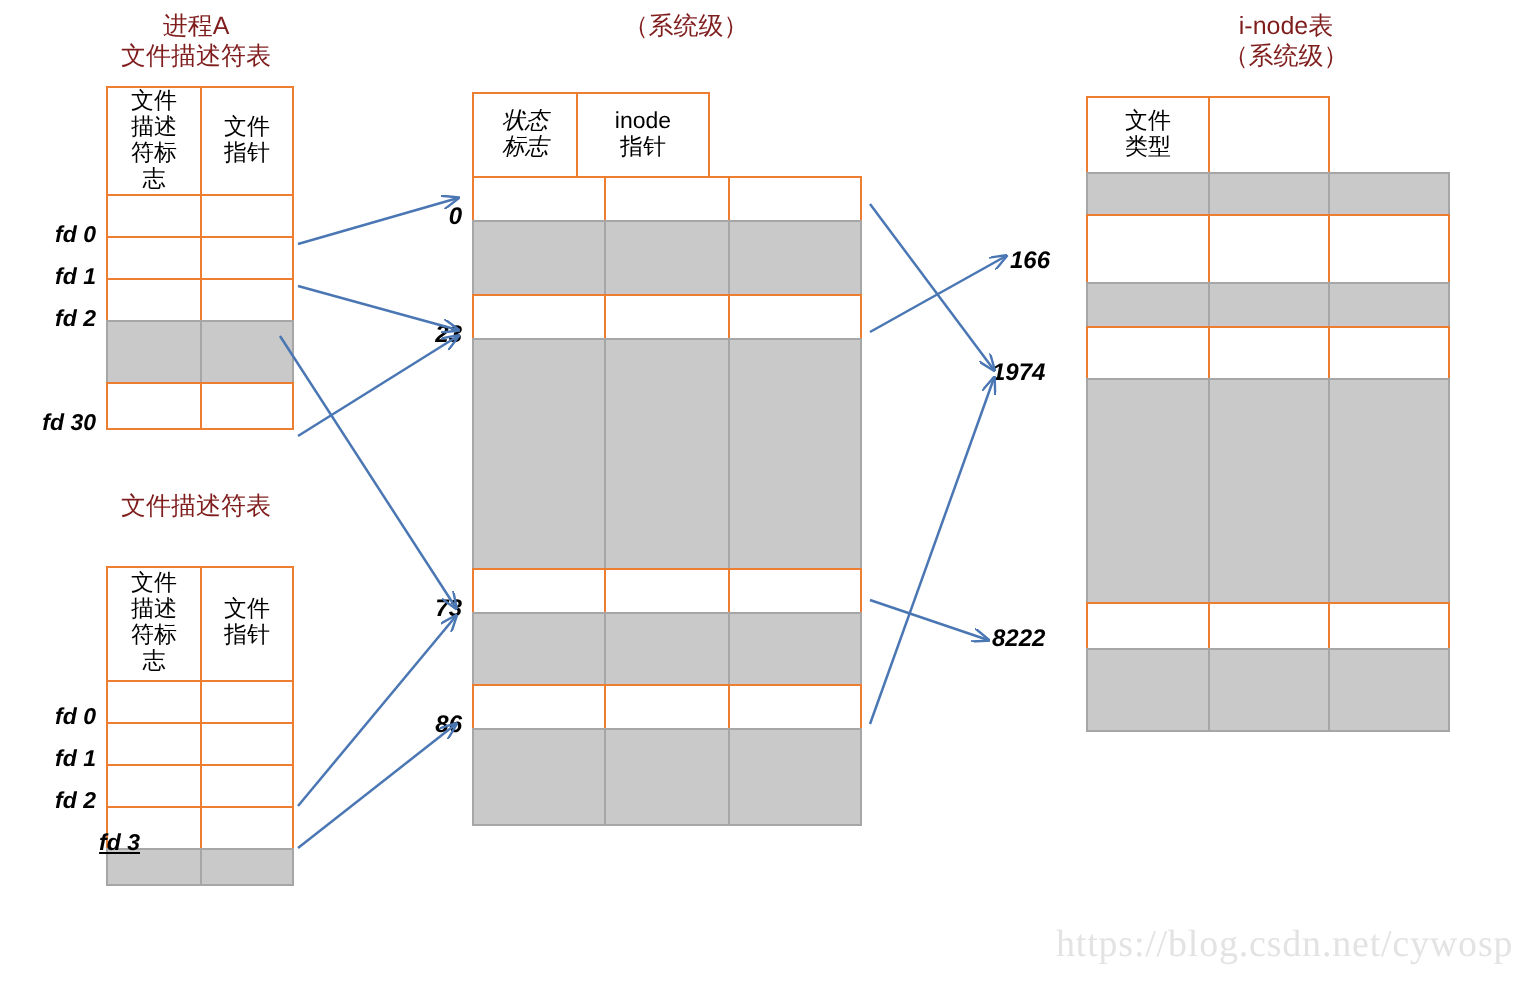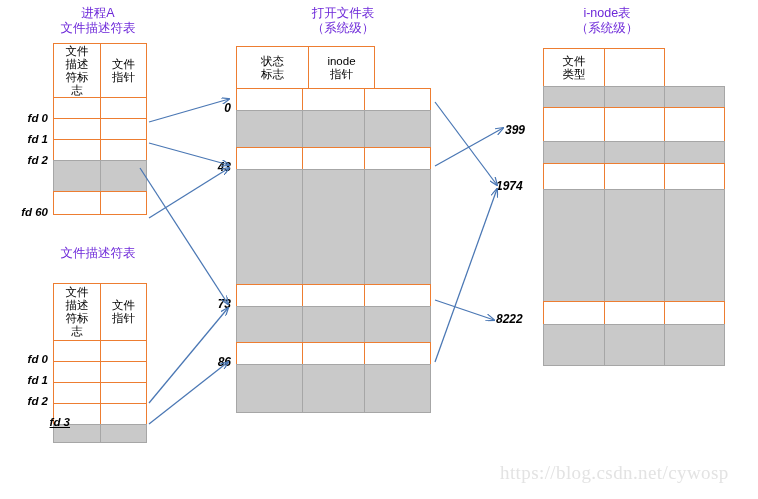--- a/index.html
+++ b/index.html
@@ -21,21 +21,21 @@
     width: 758px;
     height: 499px;
   }
 
   
   .tbl-title {
     position: absolute;
     text-align: center;
     font-size: 12.5px;
     line-height: 15px;
-    color: #6d28d9;
+    color: #7f1d1d;
     white-space: nowrap;
   }
 
   
   .tbl {
     position: absolute;
     box-sizing: border-box;
     display: flex;
     flex-direction: column;
   }
@@ -171,21 +171,21 @@
     </div>
     <div class="row white" style="height:23px;">
       <div class="cell" style="width:48px;"></div>
       <div class="cell" style="width:47px;"></div>
     </div>
   </div>
 
   <div class="fd-label" style="left:0px; top:112px; width:48px;">fd 0</div>
   <div class="fd-label" style="left:0px; top:133px; width:48px;">fd 1</div>
   <div class="fd-label" style="left:0px; top:154px; width:48px;">fd 2</div>
-  <div class="fd-label" style="left:0px; top:206px; width:48px;">fd 60</div>
+  <div class="fd-label" style="left:0px; top:206px; width:48px;">fd 30</div>
 
   <div class="tbl-title" style="left:28px; top:246px; width:140px;">
     <div>文件描述符表</div>
   </div>
 
   <div class="tbl" id="tblB" style="left:53px; top:283px; width:95px;">
     <div class="row head" style="height:57px;">
       <div class="cell" style="width:48px;">
         <span>
           <span class="lbl">文件</span>
@@ -222,27 +222,26 @@
       <div class="cell" style="width:47px;"></div>
     </div>
   </div>
 
   <div class="fd-label" style="left:0px; top:353px; width:48px;">fd 0</div>
   <div class="fd-label" style="left:0px; top:374px; width:48px;">fd 1</div>
   <div class="fd-label" style="left:0px; top:395px; width:48px;">fd 2</div>
   <div class="fd-label" style="left:0px; top:416px; width:70px;text-decoration:underline;">fd 3</div>
 
   <div class="tbl-title" style="left:253px; top:6px; width:180px;">
-    <div>打开文件表</div>
     <div>（系统级）</div>
   </div>
 
   <div class="tbl" id="tblM" style="left:236px; top:46px; width:197px;">
     <div class="row head" style="height:42px;">
-      <div class="cell" style="width:73px;">
+      <div class="cell" style="width:53px;font-style:italic;">
         <span>
           <span class="lbl">状态</span>
           <span class="lbl">标志</span>
         </span>
       </div>
       <div class="cell" style="width:67px;">
         <span>
           <span class="lbl">inode</span>
           <span class="lbl">指针</span>
         </span>
@@ -285,25 +284,25 @@
       <div class="cell" style="width:67px;"></div>
     </div>
     <div class="row gray" style="height:48px;">
       <div class="cell" style="width:67px;"></div>
       <div class="cell" style="width:63px;"></div>
       <div class="cell" style="width:67px;"></div>
     </div>
   </div>
 
   <div class="idx-label right" style="left:198px; top:101px; width:33px;">0</div>
-  <div class="idx-label right" style="left:198px; top:160px; width:33px;">43</div>
+  <div class="idx-label right" style="left:198px; top:160px; width:33px;">23</div>
   <div class="idx-label right" style="left:198px; top:297px; width:33px;">73</div>
   <div class="idx-label right" style="left:198px; top:355px; width:33px;">86</div>
 
-  <div class="tbl-title" style="left:532px; top:6px; width:150px;">
+  <div class="tbl-title" style="left:568px; top:6px; width:150px;">
     <div>i-node表</div>
     <div>（系统级）</div>
   </div>
 
   <div class="tbl" id="tblI" style="left:543px; top:48px; width:184px;">
     <div class="row head" style="height:38px;">
       <div class="cell" style="width:62px;">
         <span>
           <span class="lbl">文件</span>
           <span class="lbl">类型</span>
@@ -345,21 +344,21 @@
       <div class="cell" style="width:61px;"></div>
       <div class="cell" style="width:61px;"></div>
     </div>
     <div class="row gray" style="height:41px;">
       <div class="cell" style="width:62px;"></div>
       <div class="cell" style="width:61px;"></div>
       <div class="cell" style="width:61px;"></div>
     </div>
   </div>
 
-  <div class="idx-label" style="left:505px; top:123px; width:40px;">399</div>
+  <div class="idx-label" style="left:505px; top:123px; width:40px;">166</div>
   <div class="idx-label" style="left:496px; top:179px; width:46px;">1974</div>
   <div class="idx-label" style="left:496px; top:312px; width:46px;">8222</div>
 
   <svg class="arrows" viewBox="0 0 758 499">
     <defs>
       <marker id="ah" markerWidth="9" markerHeight="7" refX="8" refY="3.5" orient="auto" markerUnits="userSpaceOnUse">
         <path d="M0,0 L9,3.5 L0,7" fill="none" stroke="#4A77B4" stroke-width="1.2"></path>
       </marker>
     </defs>
     <g stroke="#4A77B4" stroke-width="1.25" fill="none" marker-end="url(#ah)">
@@ -379,15 +378,15 @@
       <line x1="435" y1="102" x2="497" y2="185"></line>
 
       <line x1="435" y1="166" x2="503" y2="128"></line>
 
       <line x1="435" y1="300" x2="494" y2="320"></line>
 
       <line x1="435" y1="362" x2="497" y2="189"></line>
     </g>
   </svg>
 
-  <div class="watermark" style="left:500px; top:462px;">https://blog.csdn.net/cywosp</div>
+  <div class="watermark" style="left:528px; top:462px;">https://blog.csdn.net/cywosp</div>
 
 </div>
 
 </body></html>

